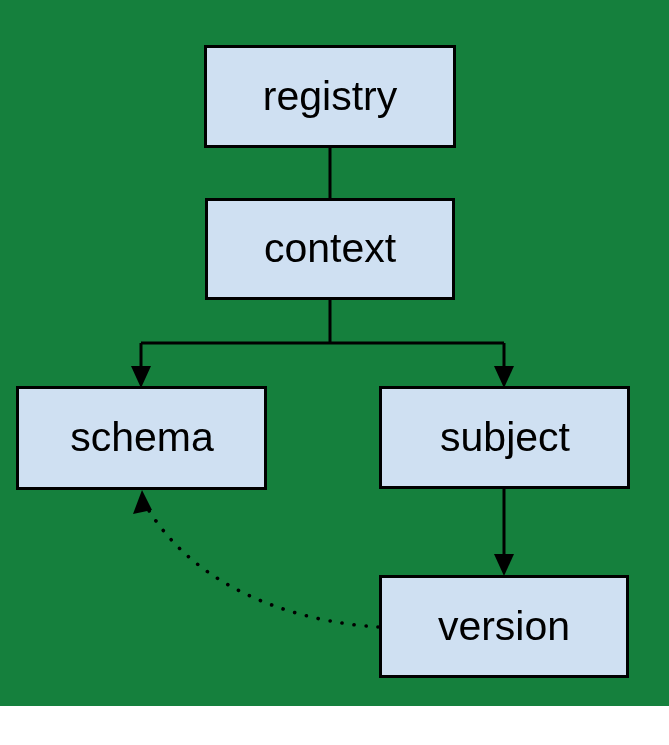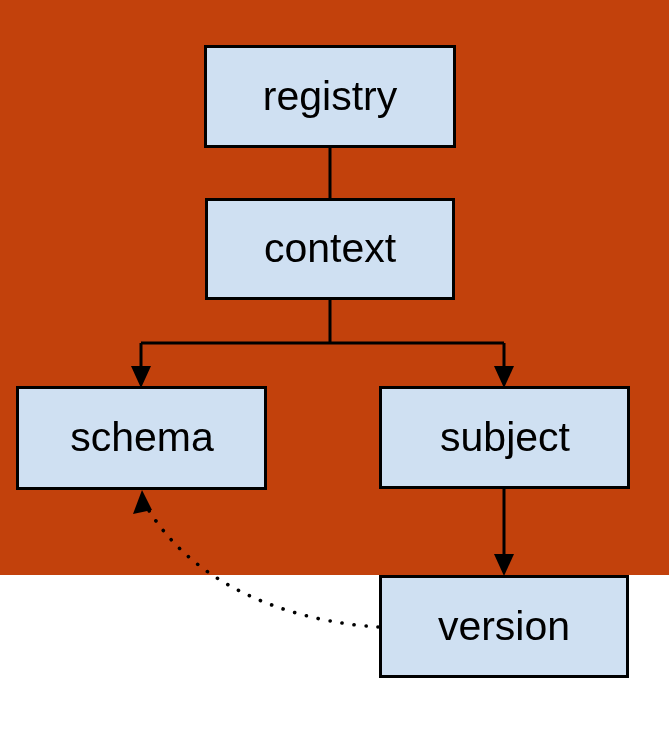--- a/index.html
+++ b/index.html
@@ -10,22 +10,22 @@
   }
   body {
     width: 669px;
     height: 745px;
     overflow: hidden;
     font-family: "Liberation Sans", sans-serif;
   }
   #diagram-canvas {
     position: relative;
     width: 669px;
-    height: 575px;
-    background: #c2410c;
+    height: 706px;
+    background: #15803d;
   }
   #diagram-svg {
     position: absolute;
     top: 0;
     left: 0;
     width: 669px;
     height: 745px;
     display: block;
   }
   .node-rect {

